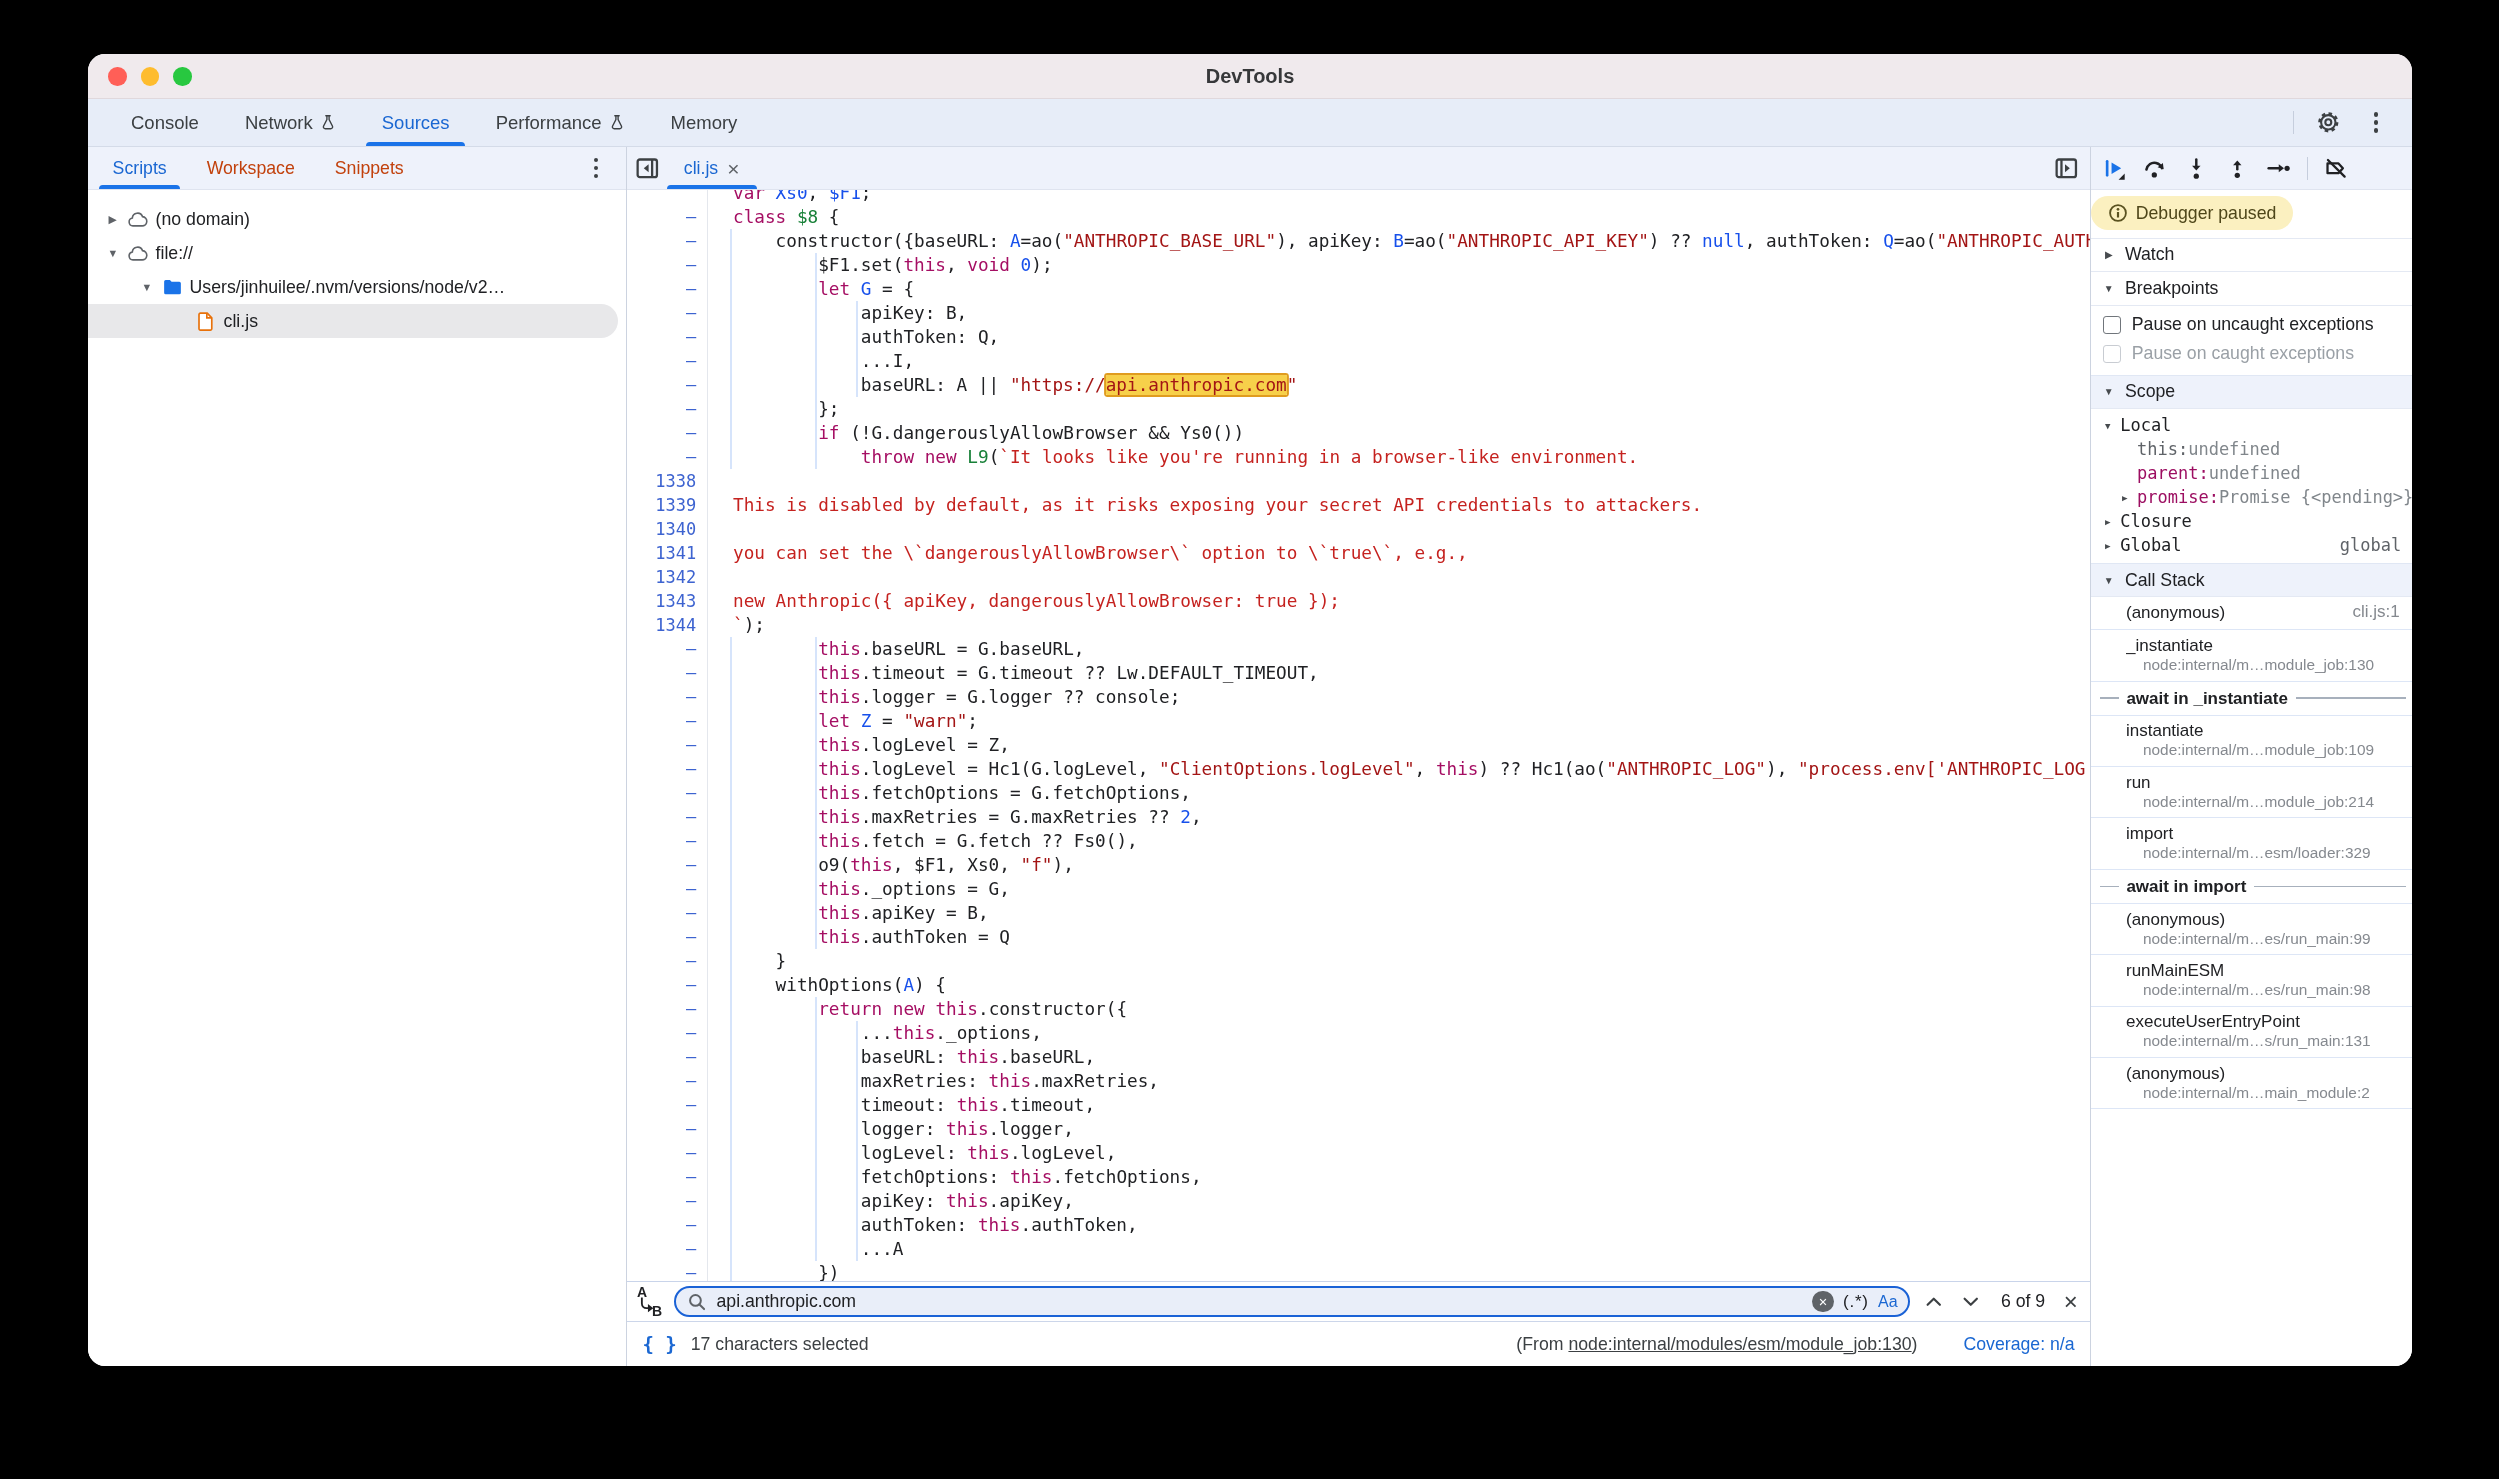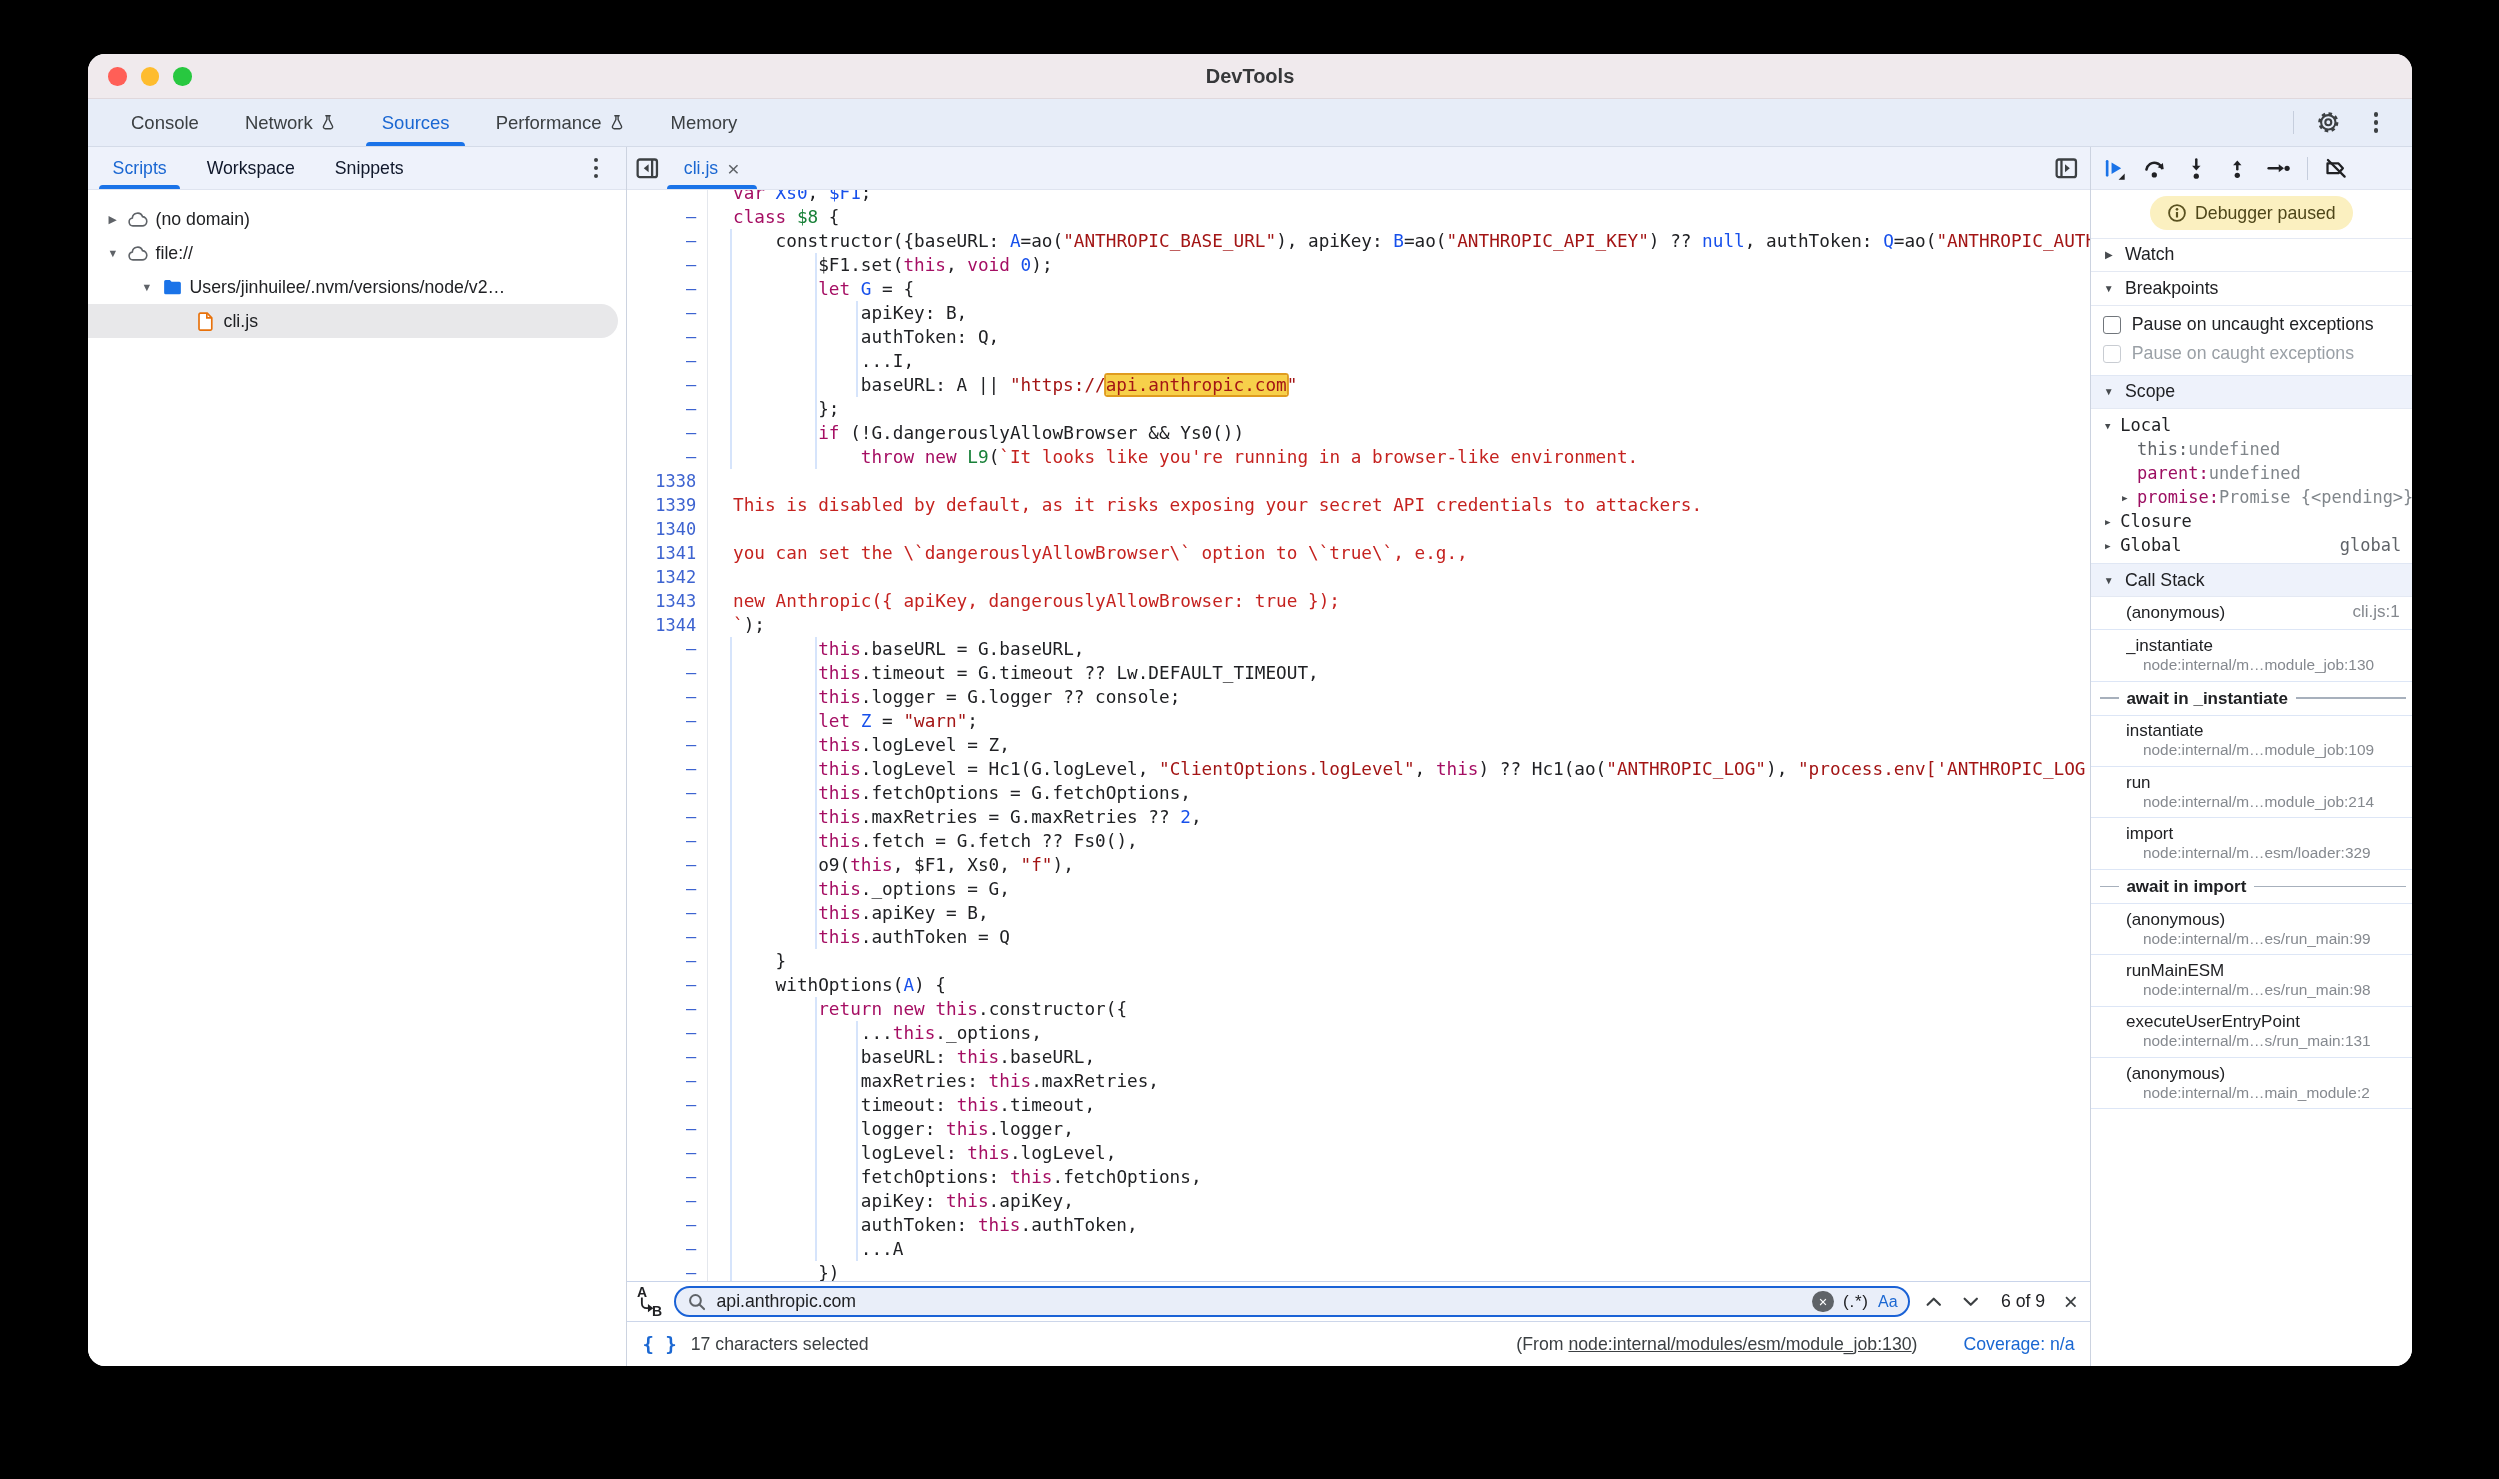--- a/index.html
+++ b/index.html
@@ -20,21 +20,21 @@
   .vdiv{width:0.8px;height:23px;background:#c6cedd}
   .icon-btn{width:26px;height:26px;display:flex;align-items:center;justify-content:center}
   .dots{display:flex;flex-direction:column;gap:3.8px}
   .dots i{width:4.2px;height:4.2px;border-radius:50%;background:#3c4043;display:block}
   
   .content{flex:1;display:flex;min-height:0}
   
   .nav{width:539px;flex:none;border-right:0.8px solid #ccd3e0;display:flex;flex-direction:column;background:#fff}
   .strip{height:43px;background:#eef2fb;border-bottom:0.8px solid #dfe4ef;display:flex;align-items:center;flex:none}
   .navtabs{display:flex;height:100%;padding-left:4.6px;flex:1}
-  .ntab{display:flex;align-items:center;padding:0 20px;font-size:17.7px;color:#0f172a;position:relative}
+  .ntab{display:flex;align-items:center;padding:0 20px;font-size:17.7px;color:#c2410c;position:relative}
   .ntab.active{color:#1a67d2}
   .ntab.active::after{content:"";position:absolute;left:6.2px;right:6.2px;bottom:0;height:3.8px;border-radius:3.8px 3.8px 0 0;background:#1a73e8}
   .nav .icon-btn{margin-right:17px}
   .tree{flex:1;padding-top:12.3px;overflow:hidden}
   .trow{height:34px;display:flex;align-items:center;font-size:17.7px;color:#202124}
   .trow .arr{width:21.5px;font-size:10.8px;color:#5f6368;text-align:center;flex:none}
   .trow .ticon{width:29px;flex:none;display:flex;justify-content:center;align-items:center}
   .trow .tlabel{padding-left:3.1px;white-space:nowrap;overflow:hidden}
   .trow.selected{background:#e8e8ea;border-radius:0 18.5px 18.5px 0;margin-right:7.7px}
   
@@ -68,21 +68,21 @@
   
   .statusbar{height:45px;border-top:0.8px solid #ccd6ea;display:flex;align-items:center;padding:0 15.4px;font-size:17.7px;color:#3c4043;flex:none}
   .braces{color:#1a67d2;font-family:"DejaVu Sans Mono",monospace;font-weight:700;font-size:19px;margin-right:14px}
   .sb-right{margin-left:auto;display:flex;align-items:center;gap:46px}
   .fromlink{text-decoration:underline}
   .coverage{color:#1a67d2}
   
   .rpanel{width:322px;flex:none;border-left:0.8px solid #ccd3e0;display:flex;flex-direction:column;background:#fff}
   .dbgbar{padding:0 9.2px;gap:15.4px;display:flex;align-items:center}
   .rbody{flex:1;overflow:hidden}
-  .pillrow{display:flex;justify-content:center;padding:6.2px 0 7.7px}
+  .pillrow{display:flex;justify-content:flex-start;padding:6.2px 0 7.7px}
   .pausedpill{display:flex;align-items:center;gap:7.7px;background:#fbf0c0;border-radius:18.5px;height:34px;padding:0 17px;font-size:17.7px;color:#4e4619}
   .sect{height:34px;display:flex;align-items:center;padding-left:10.8px;font-size:17.7px;color:#202124;border-bottom:0.8px solid #e4e9f3;gap:9.2px}
   .sect.top{border-top:0.8px solid #e4e9f3}
   .sect .tri{font-size:10px;color:#474b4f;width:14px;text-align:center}
   .sect.band{background:#eef2fb;border-top:0.8px solid #e0e7f4}
   .bps{padding:4.6px 0 6.2px;border-bottom:0}
   .bps .row{height:29px;display:flex;align-items:center;padding-left:12.3px;gap:10.8px;font-size:17.7px;color:#202124}
   .cb{width:17.7px;height:17.7px;border:1.9px solid #70757b;border-radius:3.1px;flex:none}
   .row.muted .cb{border-color:#c8ccd2}
   .row.muted .lbl{color:#9aa0a6}

